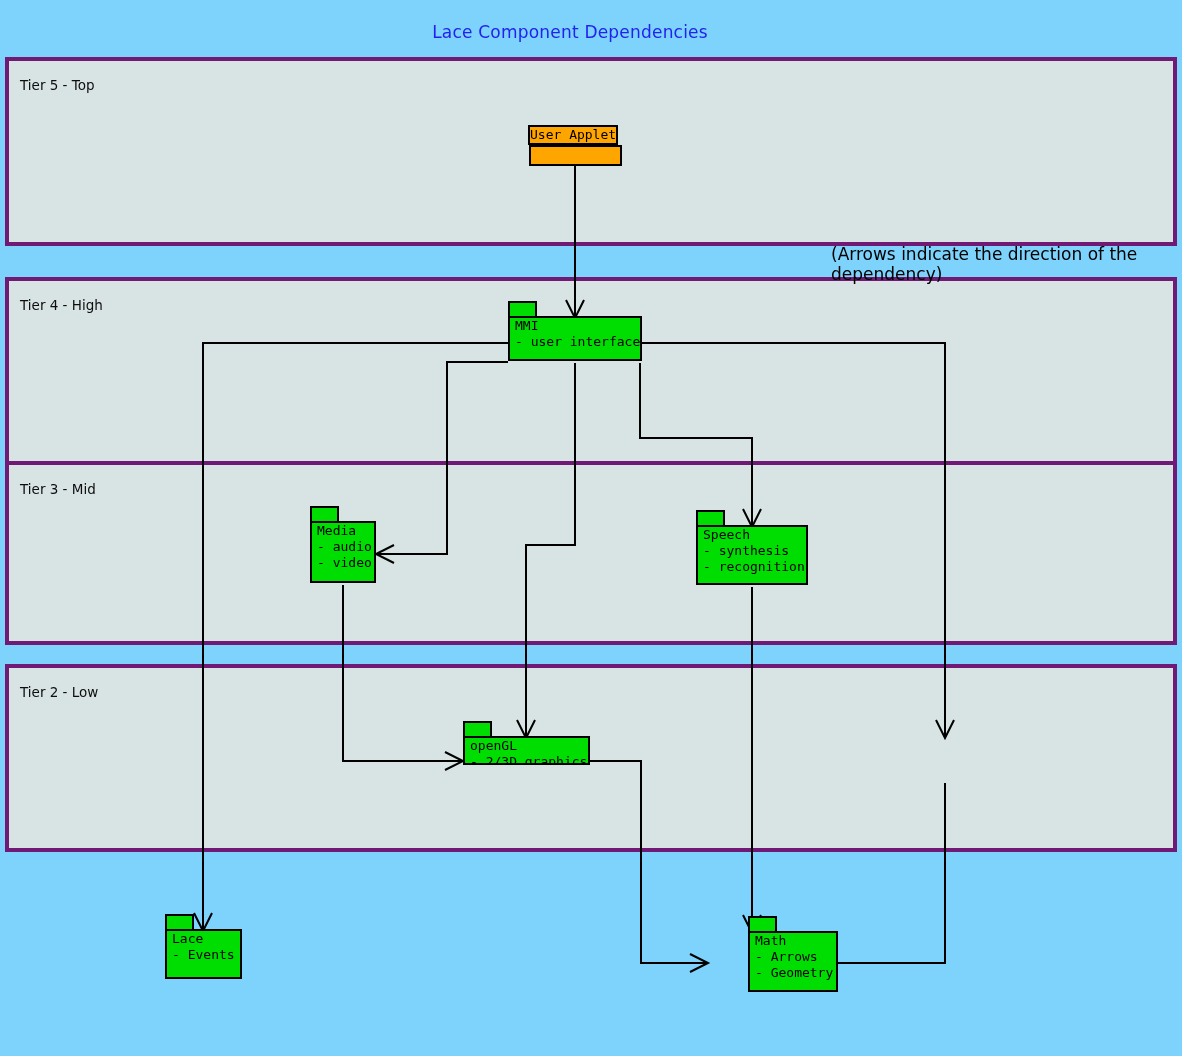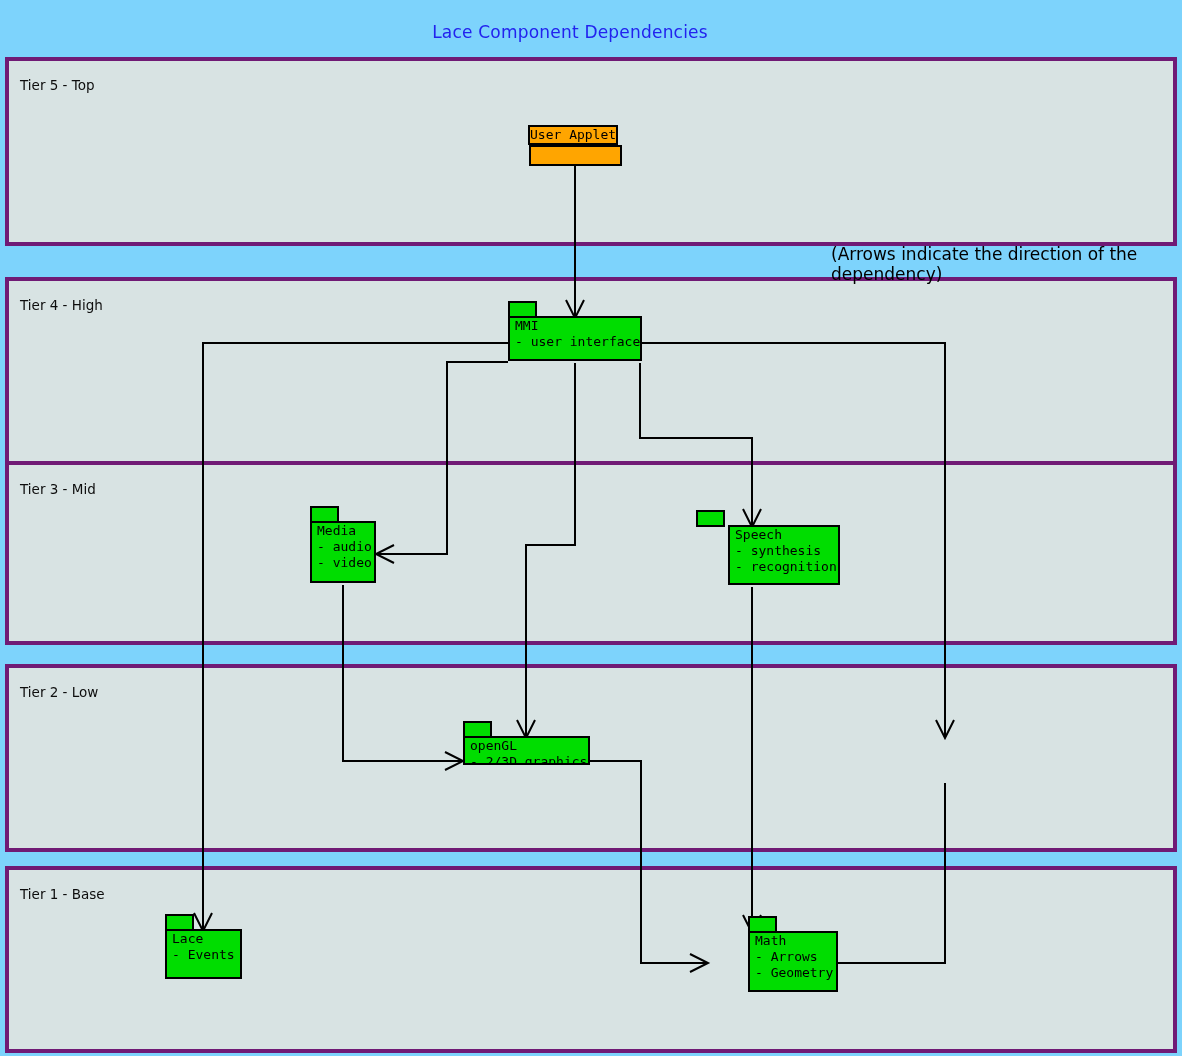--- a/index.html
+++ b/index.html
@@ -63,23 +63,20 @@
   </div>
   <div class="tier" style="top:261px;height:188px;margin-top:16px;">
     <div class="tier-label">Tier 4 - High</div>
   </div>
   <div class="tier" style="top:461px;height:184px;">
     <div class="tier-label">Tier 3 - Mid</div>
   </div>
   <div class="tier" style="top:664px;height:188px;">
     <div class="tier-label">Tier 2 - Low</div>
   </div>
-  <div class="tier" style="top:866px;height:187px;">
-    <div class="tier-label">Tier 1 - Base</div>
-  </div>
 
   <div class="note">(Arrows indicate the direction of the dependency)</div>
 
   <svg class="edges" viewBox="0 0 1182 1056">
     <path d="M575 153 L575 318 M566 300 L575 318 L584 300"></path>
     <path d="M508 343 L203 343 L203 931 M194 913 L203 931 L212 913"></path>
     <path d="M508 362 L447 362 L447 554 L376 554 M394 545 L376 554 L394 563"></path>
     <path d="M640 363 L640 438 L752 438 L752 527 M743 509 L752 527 L761 509"></path>
     <path d="M575 363 L575 545 L526 545 L526 738 M517 720 L526 738 L535 720"></path>
     <path d="M641 343 L945 343 L945 738 M936 720 L945 738 L954 720"></path>
@@ -106,21 +103,21 @@
     <div class="tab"></div>
     <div class="fbody" style="width:66px;height:62px;">
       <div>Media</div>
       <div>- audio</div>
       <div>- video</div>
     </div>
   </div>
 
   <div class="folder" style="left:696px;top:510px;">
     <div class="tab"></div>
-    <div class="fbody" style="width:112px;height:60px;margin-left:32px;">
+    <div class="fbody" style="width:112px;height:60px;">
       <div>Speech</div>
       <div>- synthesis</div>
       <div>- recognition</div>
     </div>
   </div>
 
   <div class="folder" style="left:463px;top:721px;">
     <div class="tab"></div>
     <div class="fbody" style="width:127px;height:29px;">
       <div>openGL</div>

